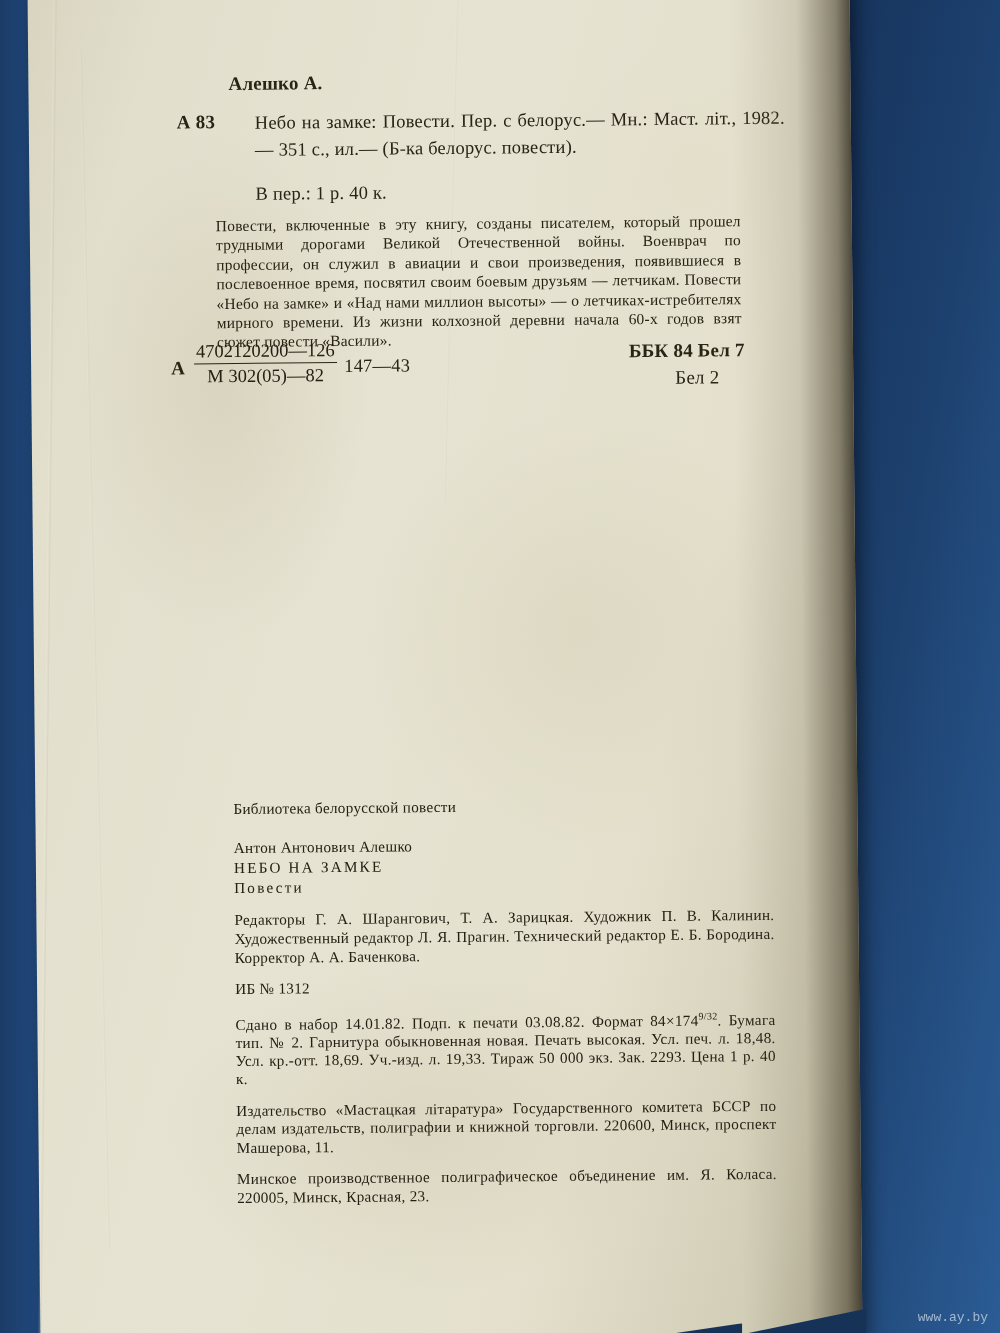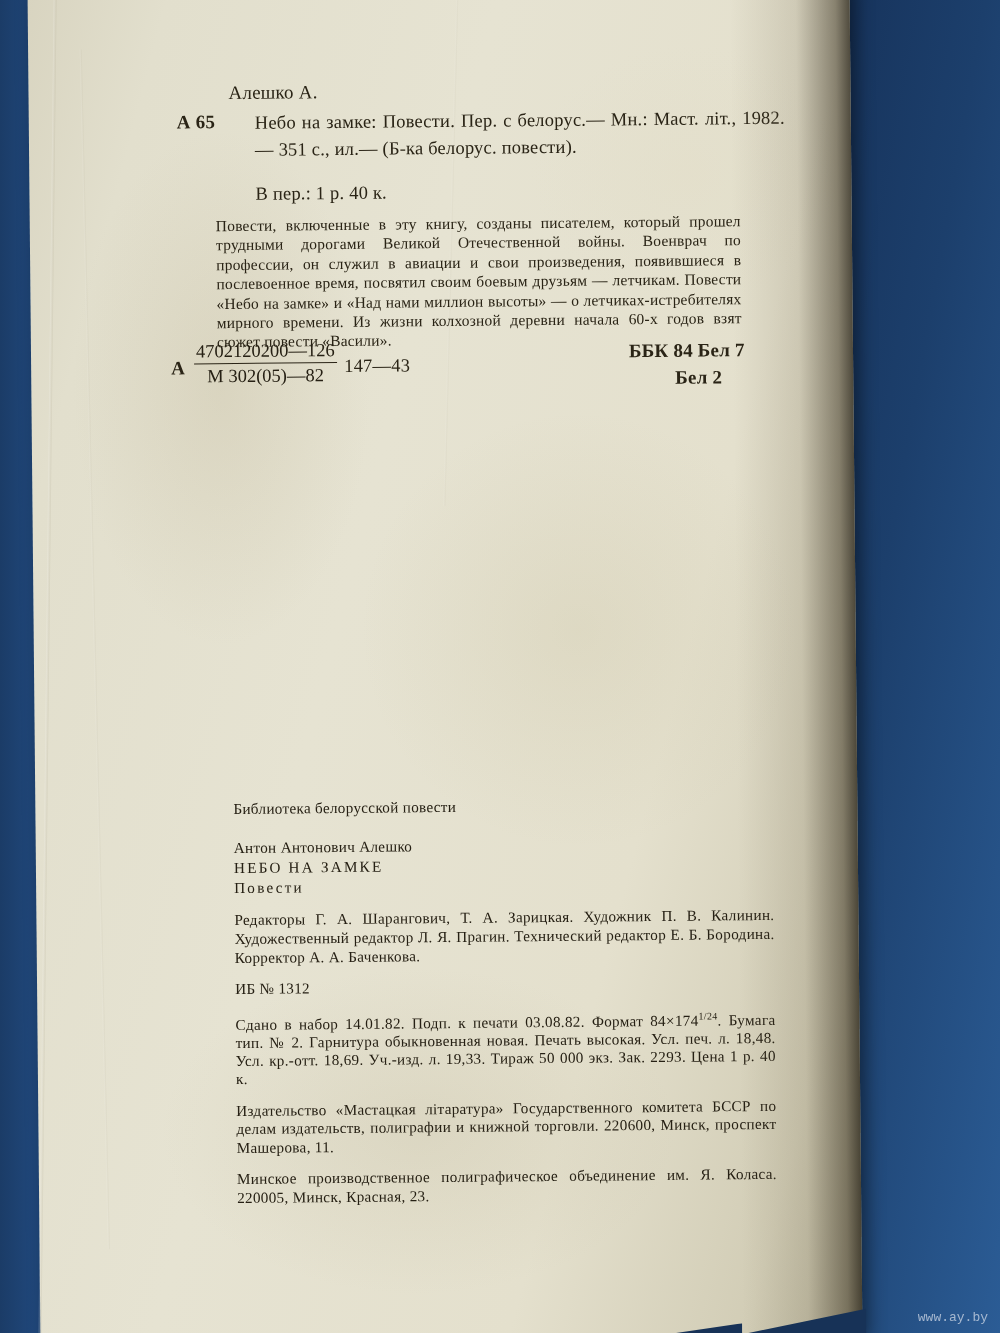--- a/index.html
+++ b/index.html
@@ -101,22 +101,22 @@
     color: #262014;
   }
   .txt {
     position: absolute;
     font-family: "Liberation Serif", serif;
     color: #2a2416;
     letter-spacing: .2px;
   }
 
   .cip-author {
-    left: 200px; top: 94px;
-    font-size: 19px; font-weight: normal;
+    left: 200px; top: 85px;
+    font-size: 19px; font-weight: bold;
   }
   .cip-code {
     left: 148px; top: 123px;
     font-size: 19px; font-weight: bold;
   }
   .cip-desc {
     left: 226px; top: 122px;
     width: 530px;
     font-size: 18.5px;
     line-height: 27px;
@@ -144,21 +144,21 @@
     font-size: 18.5px;
     text-align: center;
   }
   .frac .num { padding: 0 2px 1px 2px; border-bottom: 1.6px solid #2a2416; }
   .frac .den { padding-top: 2px; }
   .sig-right-num {
     left: 313px; top: 369px;
     font-size: 18.5px;
   }
   .bbk1 { left: 598px; top: 356px; font-size: 19px; font-weight: bold; }
-  .bbk2 { left: 644px; top: 383px; font-size: 19px; font-weight: bold; }
+  .bbk2 { left: 644px; top: 383px; font-size: 19px; font-weight: normal; }
 
   
   .colo {
     position: absolute;
     left: 198px; top: 812px;
     width: 540px;
     font-size: 15.2px;
     line-height: 18.6px;
     letter-spacing: .3px;
   }
@@ -194,21 +194,21 @@
     <div class="blotch b3"></div>
 
     <div class="crease c1"></div>
     <div class="crease c2"></div>
     <div class="crease c3"></div>
 
     <div id="text">
 
       <div class="txt cip-author">Алешко А.</div>
 
-      <div class="txt cip-code">А 65</div>
+      <div class="txt cip-code">А 83</div>
 
       <div class="txt cip-desc">Небо на замке: Повести. Пер. с белорус.— Мн.: Маст. літ., 1982.— 351 с., ил.— (Б-ка белорус. повести).</div>
 
       <div class="txt cip-price">В пер.: 1 р. 40 к.</div>
 
       <div class="txt annotation">Повести, включенные в эту книгу, созданы писателем, который прошел трудными дорогами Великой Отечественной войны. Военврач по профессии, он служил в авиации и свои произведения, появившиеся в послевоенное время, посвятил своим боевым друзьям — летчикам. Повести «Небо на замке» и «Над нами миллион высоты» — о летчиках-истребителях мирного времени. Из жизни колхозной деревни начала 60-х годов взят сюжет повести «Васили».</div>
 
       <div class="txt sig-left-letter">А</div>
 
       <div class="frac">
@@ -226,21 +226,21 @@
         <div class="name">Антон Антонович Алешко</div>
         <div class="title-caps">НЕБО НА ЗАМКЕ</div>
         <div class="sub">Повести</div>
 
         <div class="para">Редакторы Г. А. Шарангович, Т. А. Зарицкая. Художник П. В. Калинин. Художественный редактор Л. Я. Прагин. Технический редактор Е. Б. Бородина. Корректор А. А. Баченкова.</div>
 
         <div class="ib">ИБ № 1312</div>
 
         <div class="para tight">
           <span>Сдано в набор 14.01.82. Подп. к печати 03.08.82. Формат</span>
-          <span>84×174</span><sup>1/24</sup><span>. Бумага тип. № 2. Гарнитура обыкновенная новая.</span>
+          <span>84×174</span><sup>9/32</sup><span>. Бумага тип. № 2. Гарнитура обыкновенная новая.</span>
           <span>Печать высокая. Усл. печ. л. 18,48. Усл. кр.-отт. 18,69.</span>
           <span>Уч.-изд. л. 19,33. Тираж 50 000 экз. Зак. 2293. Цена 1 р. 40 к.</span>
         </div>
 
         <div class="para">Издательство «Мастацкая літаратура» Государственного комитета БССР по делам издательств, полиграфии и книжной торговли. 220600, Минск, проспект Машерова, 11.</div>
 
         <div class="para">Минское производственное полиграфическое объединение им. Я. Коласа. 220005, Минск, Красная, 23.</div>
       </div>
 
     </div>

